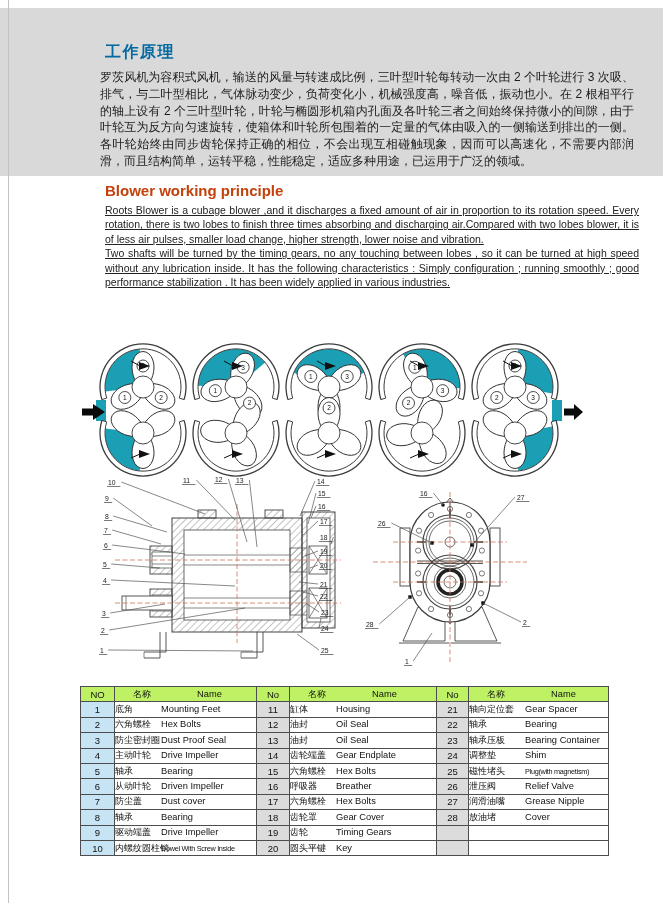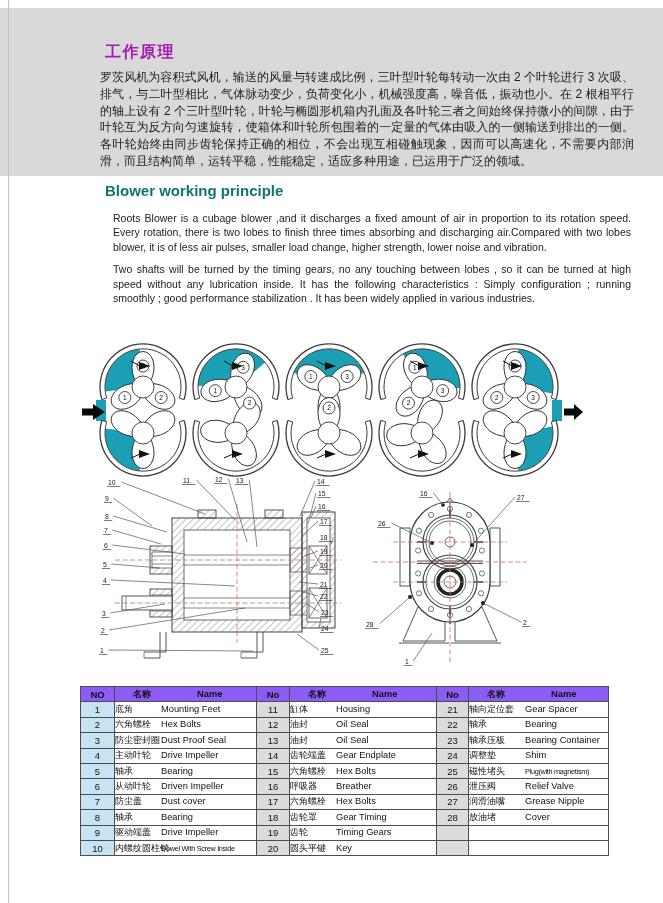--- a/index.html
+++ b/index.html
@@ -1,35 +1,35 @@
 <!DOCTYPE html>
 <html><head>
 <meta charset="utf-8">
 <style>
   html,body{margin:0;padding:0;}
   body{width:663px;height:903px;background:#ffffff;position:relative;overflow:hidden;
        font-family:"Liberation Sans","DejaVu Sans",sans-serif;color:#1a1a1a;}
   .band{position:absolute;left:0;top:8px;width:663px;height:168px;background:#d9d9d9;}
   .edge-line{position:absolute;left:8px;top:0;width:1px;height:903px;background:#c2c2c2;}
-  .cn-title{position:absolute;left:105px;top:42px;font-size:16px;font-weight:bold;color:#a21caf;letter-spacing:1.5px;}
+  .cn-title{position:absolute;left:105px;top:42px;font-size:16px;font-weight:bold;color:#0369a1;letter-spacing:1.5px;}
   .cn-body{position:absolute;left:100px;top:69px;width:534px;font-size:12px;line-height:16.8px;
            color:#1c1c1c;text-align:justify;}
-  .en-title{position:absolute;left:105px;top:182px;font-size:15px;font-weight:bold;color:#0f766e;}
+  .en-title{position:absolute;left:105px;top:182px;font-size:15px;font-weight:bold;color:#c2410c;}
   .en-body{position:absolute;left:105px;top:203px;width:534px;font-size:10.5px;line-height:14.4px;
            color:#222;text-align:justify;}
-  .en-body p{margin:8px;}
+  .en-body p{margin:0;text-decoration:underline;}
   svg{position:absolute;}
   #lobe-svg{left:78px;top:340px;}
   #section-svg{left:95px;top:468px;}
   #end-svg{left:355px;top:468px;}
   table.parts{position:absolute;left:80px;top:686px;border-collapse:collapse;table-layout:fixed;}
   table.parts td{border:1px solid #4d4d4d;font-size:9.5px;color:#111;height:14.4px;
                  padding:0;overflow:hidden;white-space:nowrap;vertical-align:middle;}
   td.no{text-align:center;}
-  td.hdr{background:#8b5cf6;font-size:10px;font-weight:bold;}
+  td.hdr{background:#bef264;font-size:10px;}
   td.no-blue{background:#c6e4f3;}
   td.no-gray{background:#dcdcdc;}
   td.names{padding-left:4px;}
   td.names .cn{display:inline-block;width:46px;font-size:9px;}
   td.names.g3 .cn{width:56px;}
   td.names .en{font-size:9.3px;}
   td.names .en.tight{font-size:7.3px;letter-spacing:-0.3px;}
   td.hdr.names{padding-left:18px;}
   td.hdr.names .cn{width:64px;}
 </style>
@@ -447,21 +447,21 @@
         <td class="names"><span class="cn">防尘盖</span><span class="en">Dust cover</span></td>
         <td class="no no-gray">17</td>
         <td class="names"><span class="cn">六角螺栓</span><span class="en">Hex Bolts</span></td>
         <td class="no no-gray">27</td>
         <td class="names g3"><span class="cn">润滑油嘴</span><span class="en">Grease Nipple</span></td>
       </tr>
       <tr>
         <td class="no no-blue">8</td>
         <td class="names"><span class="cn">轴承</span><span class="en">Bearing</span></td>
         <td class="no no-gray">18</td>
-        <td class="names"><span class="cn">齿轮罩</span><span class="en">Gear Timing</span></td>
+        <td class="names"><span class="cn">齿轮罩</span><span class="en">Gear Cover</span></td>
         <td class="no no-gray">28</td>
         <td class="names g3"><span class="cn">放油堵</span><span class="en">Cover</span></td>
       </tr>
       <tr>
         <td class="no no-blue">9</td>
         <td class="names"><span class="cn">驱动端盖</span><span class="en">Drive Impeller</span></td>
         <td class="no no-gray">19</td>
         <td class="names"><span class="cn">齿轮</span><span class="en">Timing Gears</span></td>
         <td class="no no-gray"></td>
         <td class="names g3"><span class="cn"></span><span class="en"></span></td>

